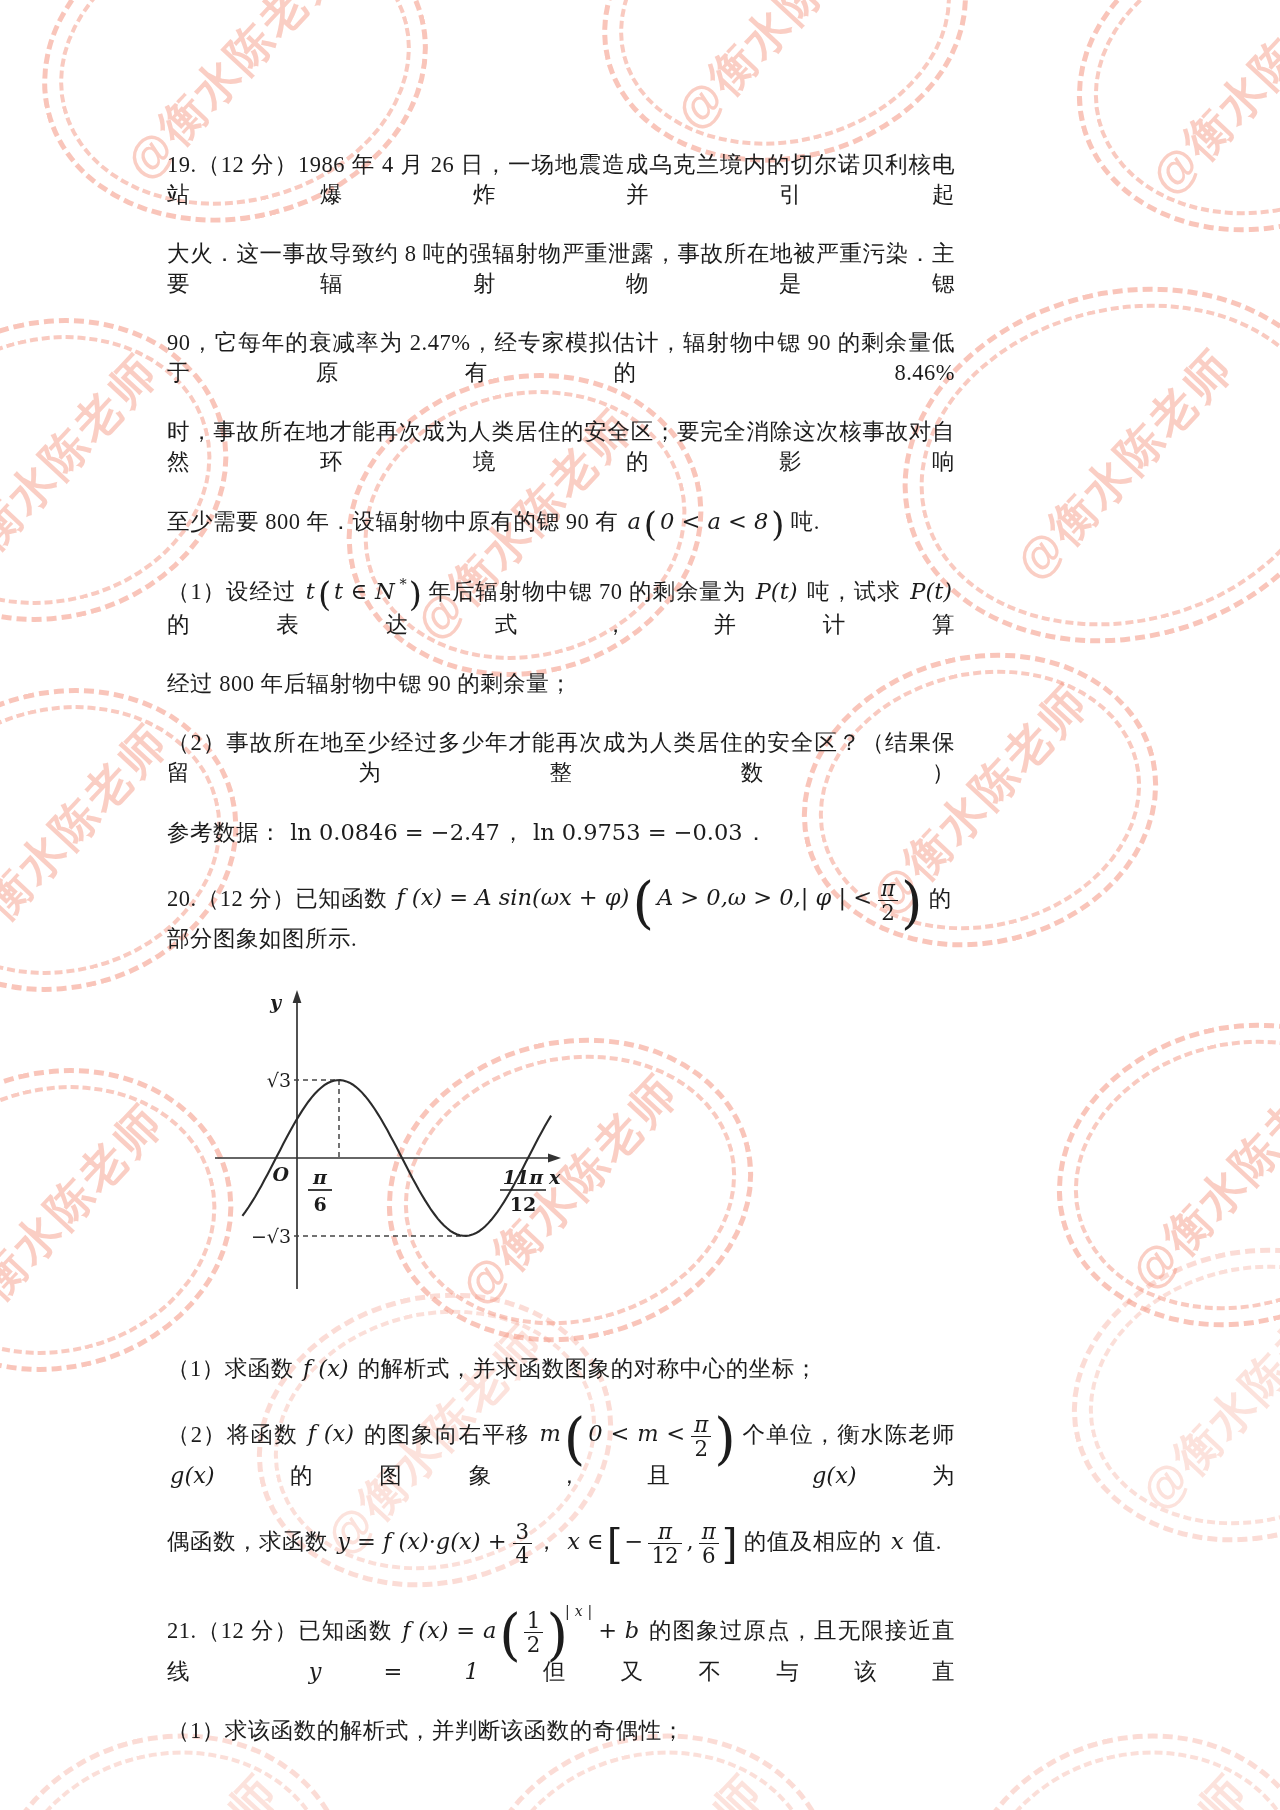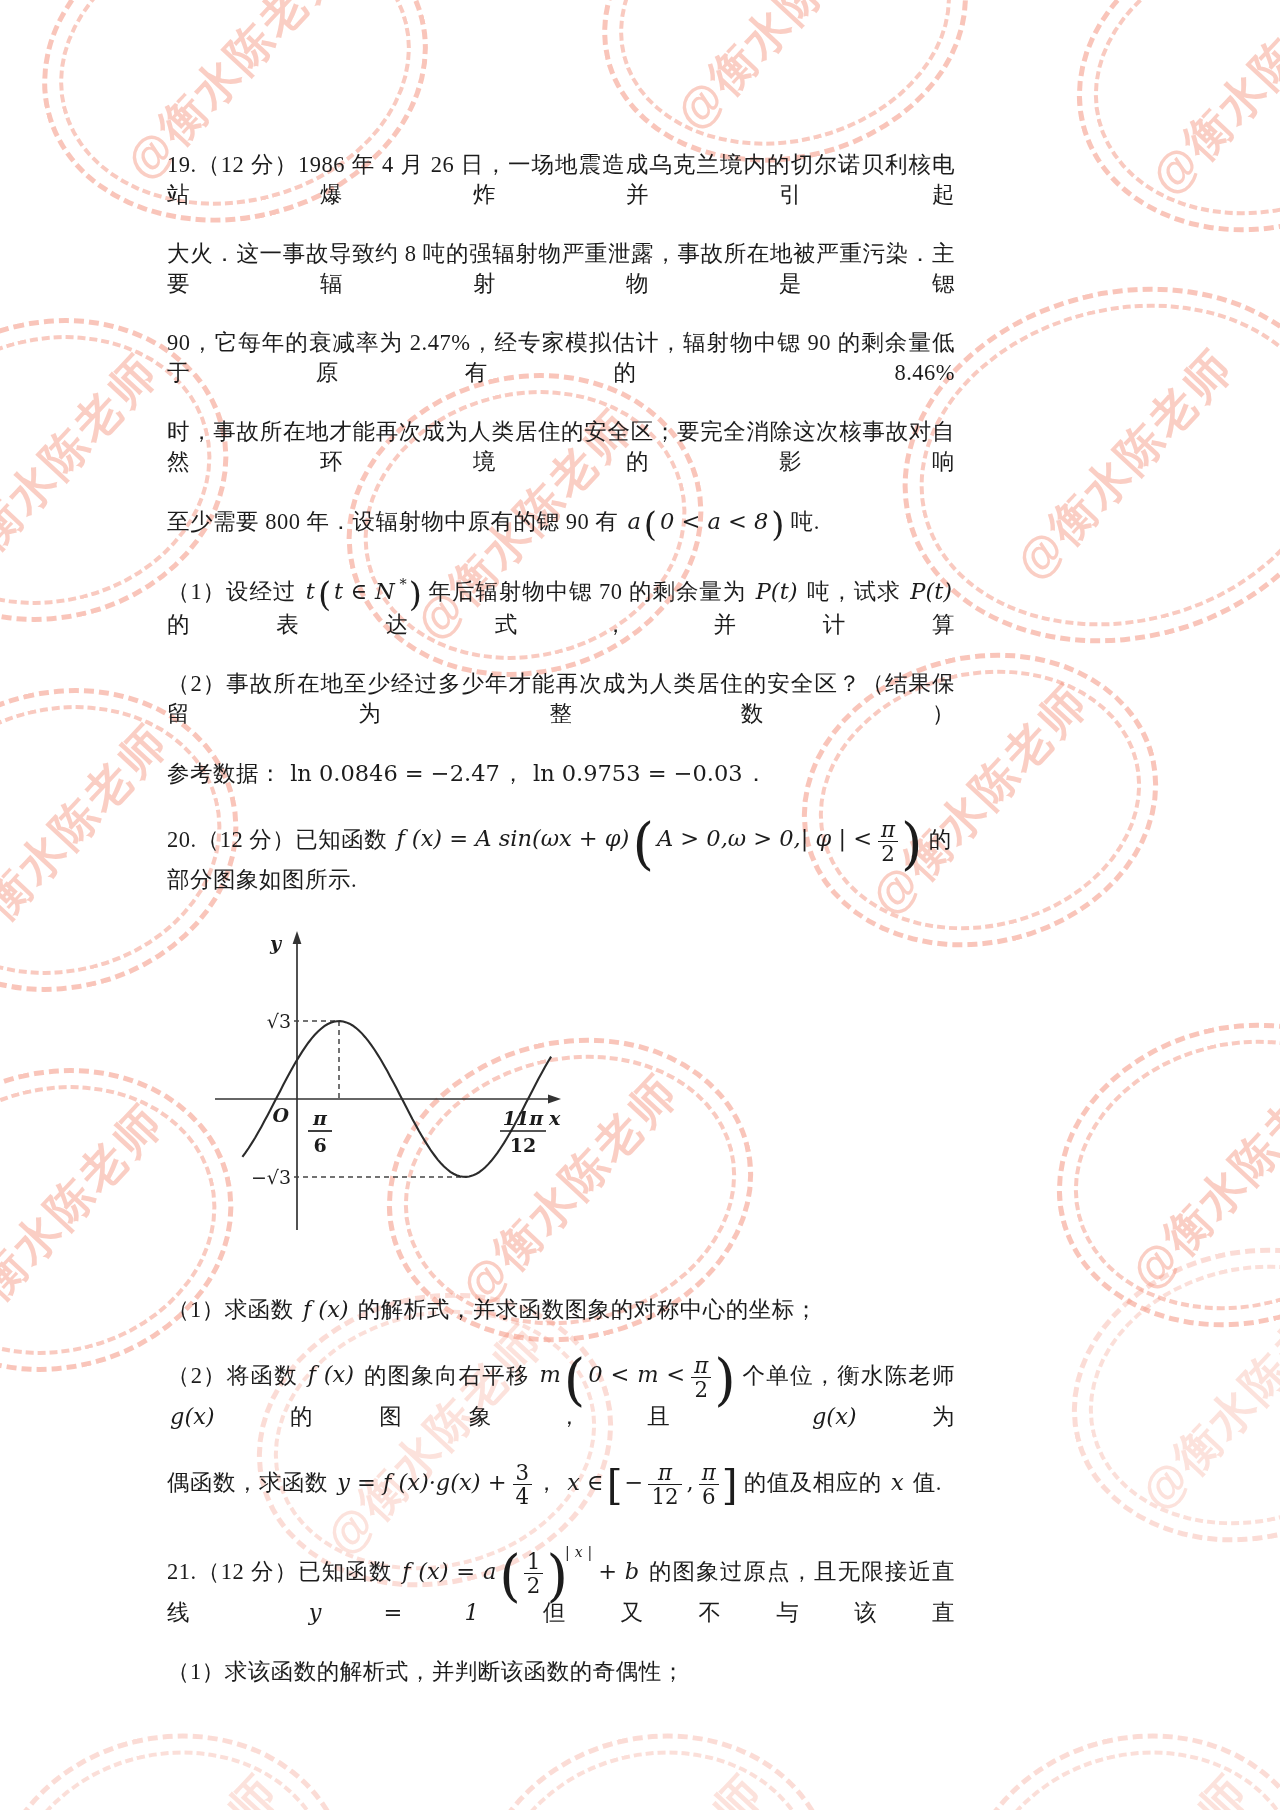--- a/index.html
+++ b/index.html
@@ -113,20 +113,21 @@
     <p class="line just">
       <span>（1）设经过</span>
       <span class="mi">t</span><span class="mp p16">(</span><span class="mi">t ∈ N</span><span class="sp mr">*</span><span class="mp p16">)</span>
       <span>年后辐射物中锶 70 的剩余量为</span>
       <span class="mi">P(t)</span>
       <span>吨，试求</span>
       <span class="mi">P(t)</span>
       <span>的表达式，并计算</span>
     </p>
 
+    <p class="line">经过 800 年后辐射物中锶 90 的剩余量；</p>
     <p class="line just">（2）事故所在地至少经过多少年才能再次成为人类居住的安全区？（结果保留为整数）</p>
 
     <p class="line">
       <span>参考数据：</span>
       <span class="mr">ln 0.0846 = −2.47</span><span>，</span>
       <span class="mr">ln 0.9753 = −0.03</span><span>．</span>
     </p>
 
     <p class="line">
       <span>20.（12 分）已知函数</span>

